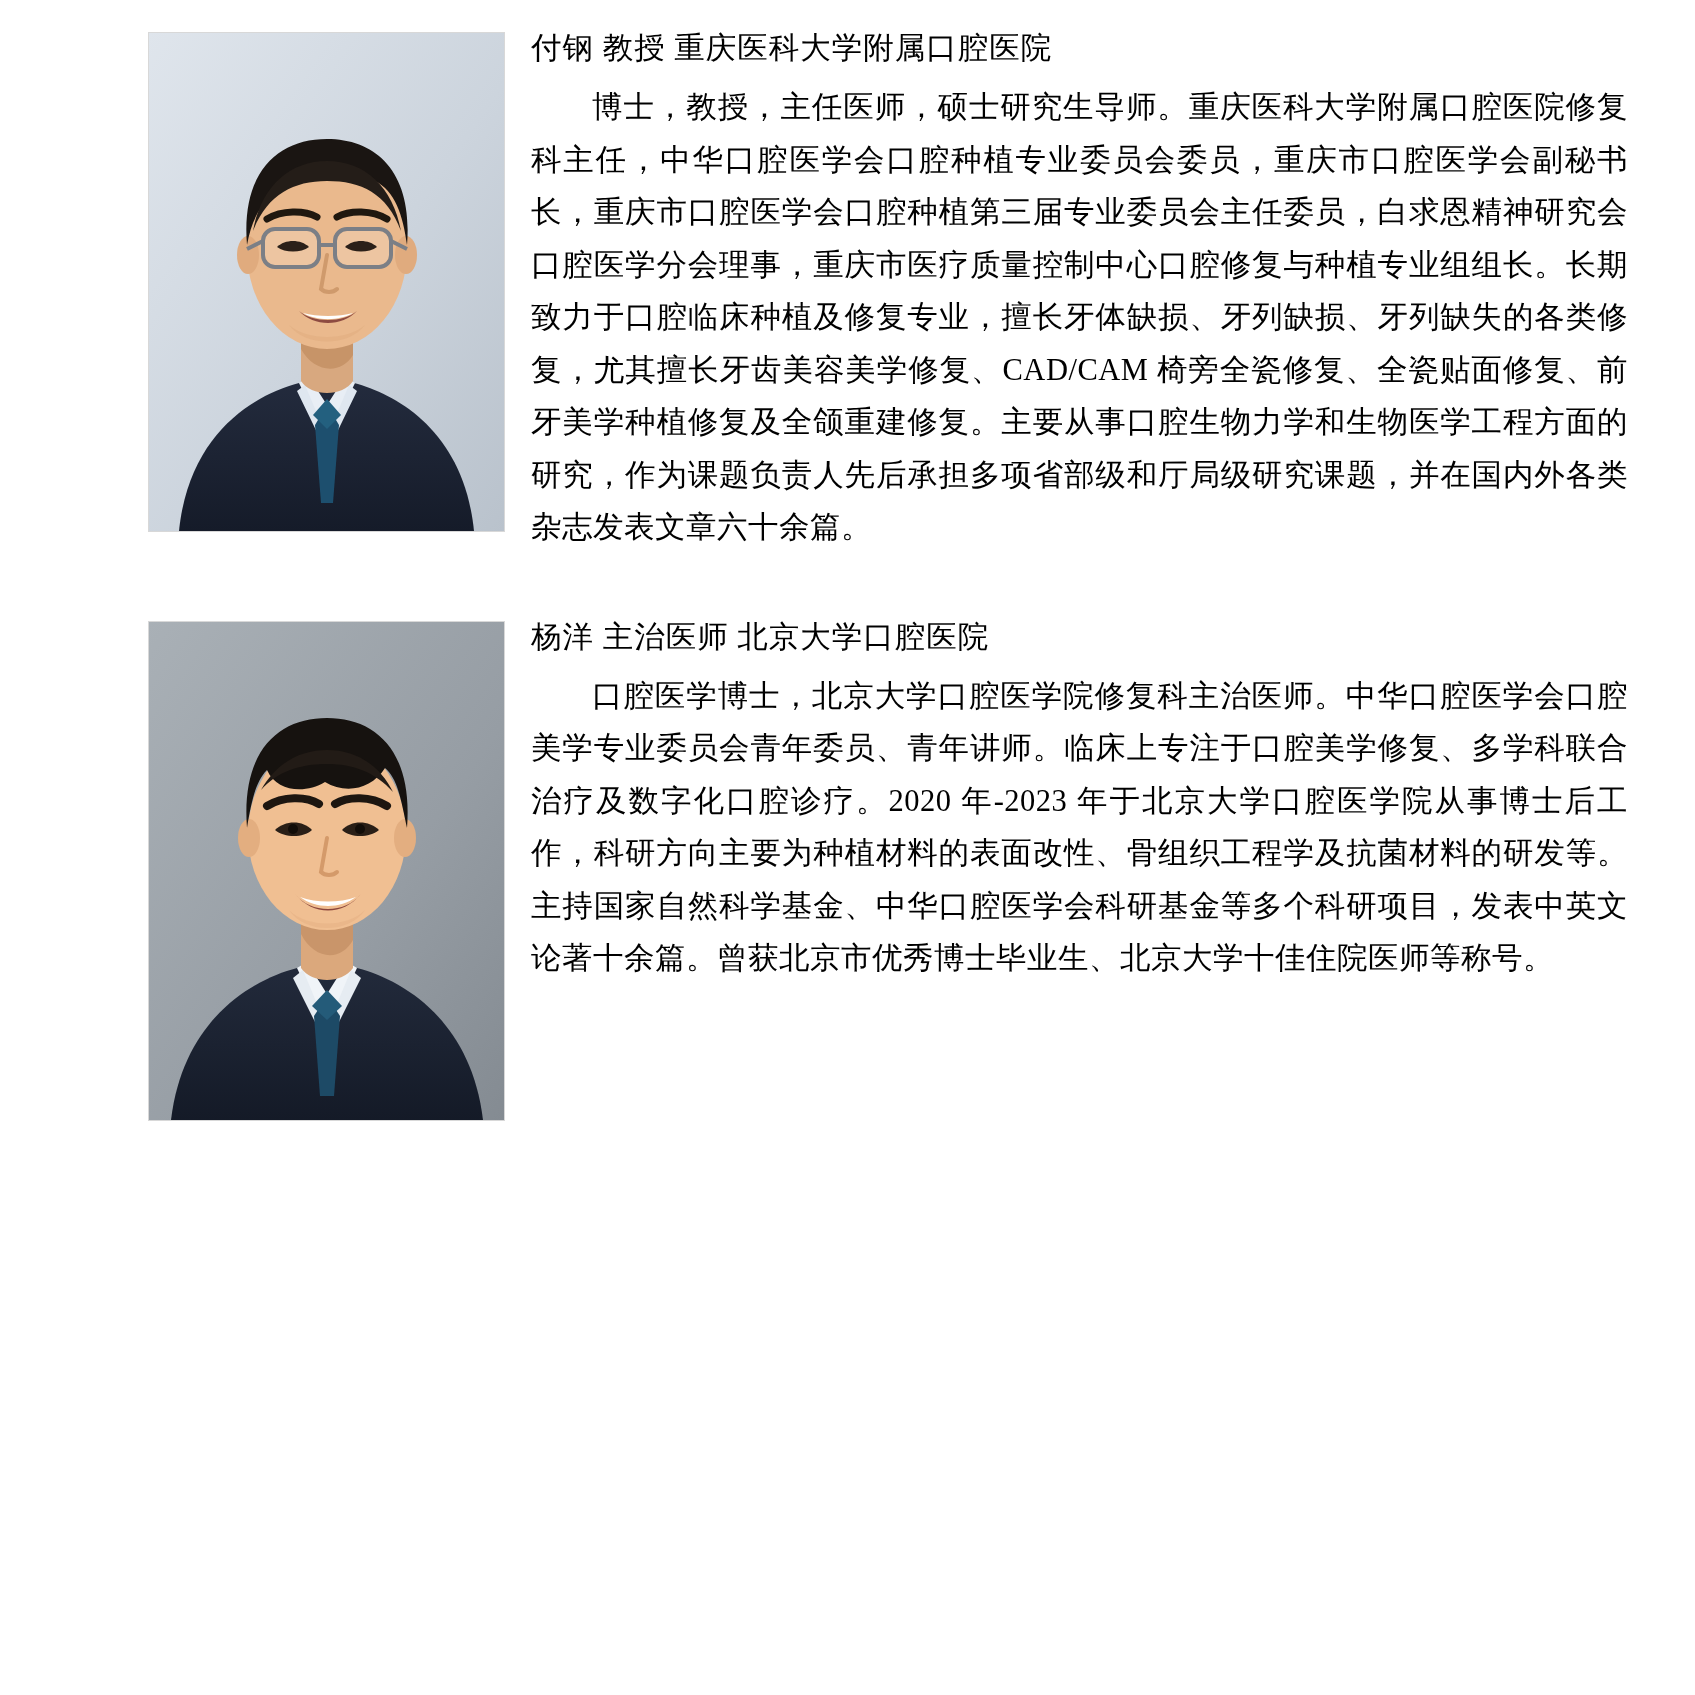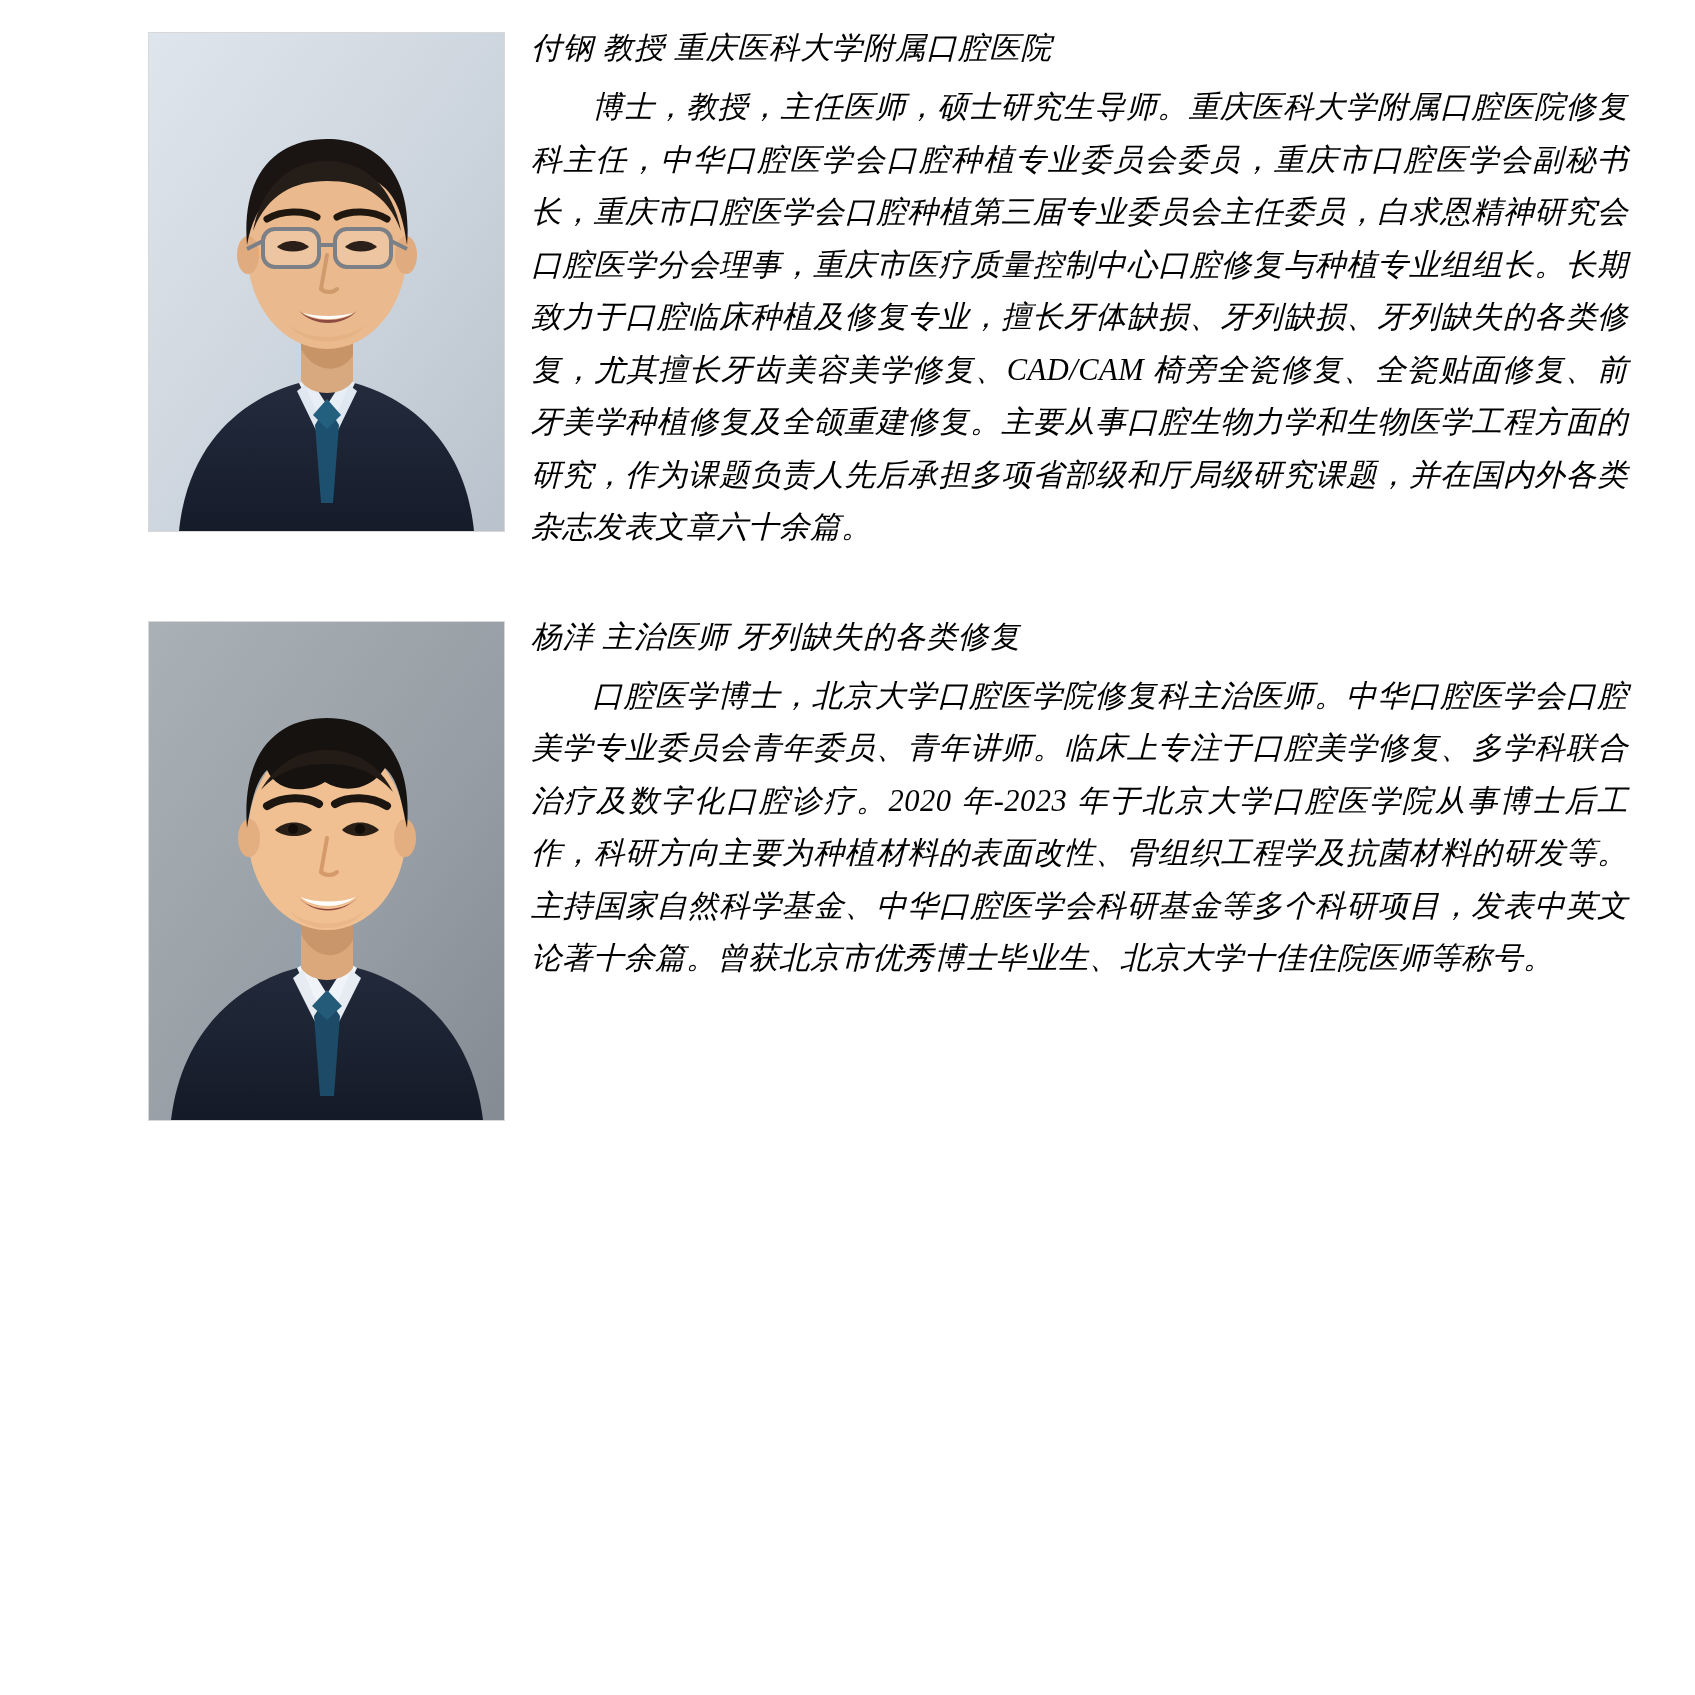--- a/index.html
+++ b/index.html
@@ -13,21 +13,20 @@
     font-family: "Liberation Serif", "DejaVu Serif", serif;
     color: #000000;
     overflow: hidden;
   }
   .page {
     position: relative;
     width: 1695px;
     height: 1351px;
     box-sizing: border-box;
     padding: 22px 60px 0 60px;
-    font-style: italic;
   }
   .bio-block {
     position: relative;
   }
   .bio-block + .bio-block {
     margin-top: 50px;
   }
   .portrait {
     float: left;
     width: 355px;
@@ -184,18 +183,18 @@
 
         <path d="M178 216 L172 250 C176 254 184 254 188 250" stroke="#d49a6a" stroke-width="4" fill="none" stroke-linecap="round"></path>
 
         <path d="M146 272 C164 294 194 294 212 272 C196 292 162 292 146 272 Z" fill="#8b463c"></path>
         <path d="M151 275 C167 287 191 287 207 275 C191 281 167 281 151 275 Z" fill="#ffffff"></path>
 
         <path d="M140 288 C158 306 198 306 216 288 C200 312 156 312 140 288 Z" fill="#e3ae80" opacity="0.45"></path>
       </svg>
     </div>
     <div class="bio-text">
-      <div class="bio-heading">杨洋  主治医师  牙列缺失的各类修复</div>
+      <div class="bio-heading">杨洋  主治医师  北京大学口腔医院</div>
       <p class="bio-body">口腔医学博士，北京大学口腔医学院修复科主治医师。中华口腔医学会口腔美学专业委员会青年委员、青年讲师。临床上专注于口腔美学修复、多学科联合治疗及数字化口腔诊疗。2020 年-2023 年于北京大学口腔医学院从事博士后工作，科研方向主要为种植材料的表面改性、骨组织工程学及抗菌材料的研发等。主持国家自然科学基金、中华口腔医学会科研基金等多个科研项目，发表中英文论著十余篇。曾获北京市优秀博士毕业生、北京大学十佳住院医师等称号。</p>
     </div>
   </div>
 
 </div>
 
 </body></html>

